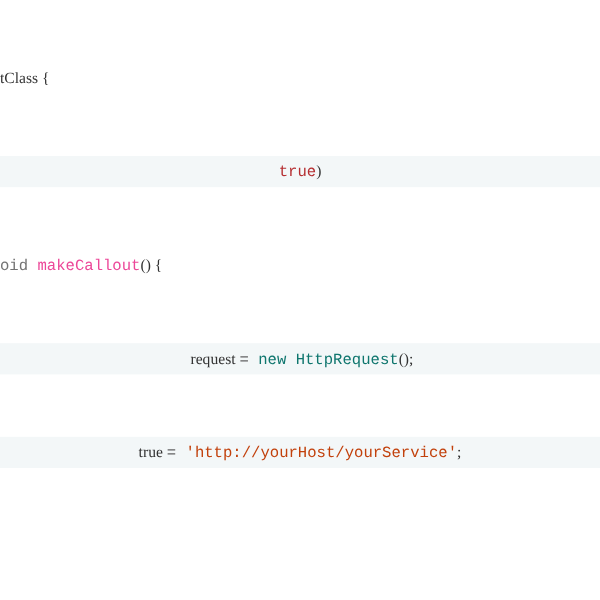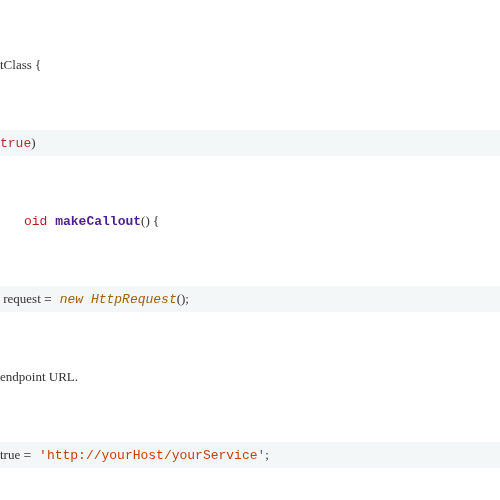--- a/index.html
+++ b/index.html
@@ -17,38 +17,38 @@
     line-height: 26px;
     white-space: pre;
     color: #333333;
   }
   .line {
     height: 26px;
     padding-left: 0;
   }
   .line.stripe {
     background: #f3f7f8;
+    text-align: center;
   }
-  .kw-type { color: #b91c1c; margin-left: 24px; }
+  .kw-type { color: #737373; }
   .kw-red { color: #b52e31; }
-  .kw-name { color: #4c1d95; font-weight: bold; }
-  .kw-class { color: #a16207; font-style: italic; }
+  .kw-name { color: #ec4899; font-weight: normal; }
+  .kw-class { color: #0f766e; }
   .op { color: #666666; }
   .str { color: #c2410c; }
   .plain { color: #333333; font-family: Liberation Serif, serif; }
 </style>
 </head>
 <body>
 
 <div class="code-block">
   <div class="line"><span class="plain">tClass {</span></div>
   <div class="line stripe"><span class="kw-red">true</span><span class="plain">)</span></div>
   <div class="line"><span class="kw-type">oid </span><span class="kw-name">makeCallout</span><span class="plain">() {</span></div>
   <div class="line stripe"><span class="plain"> request </span><span class="op">=</span><span class="kw-class"> new </span><span class="kw-class">HttpRequest</span><span class="plain">();</span></div>
-  <div class="line"><span class="plain">endpoint URL.</span></div>
   <div class="line stripe"><span class="plain">true </span><span class="op">=</span><span class="str"> 'http://yourHost/yourService'</span><span class="plain">;</span></div>
   
   
   
   
   
   
 </div>
 
 </body></html>

